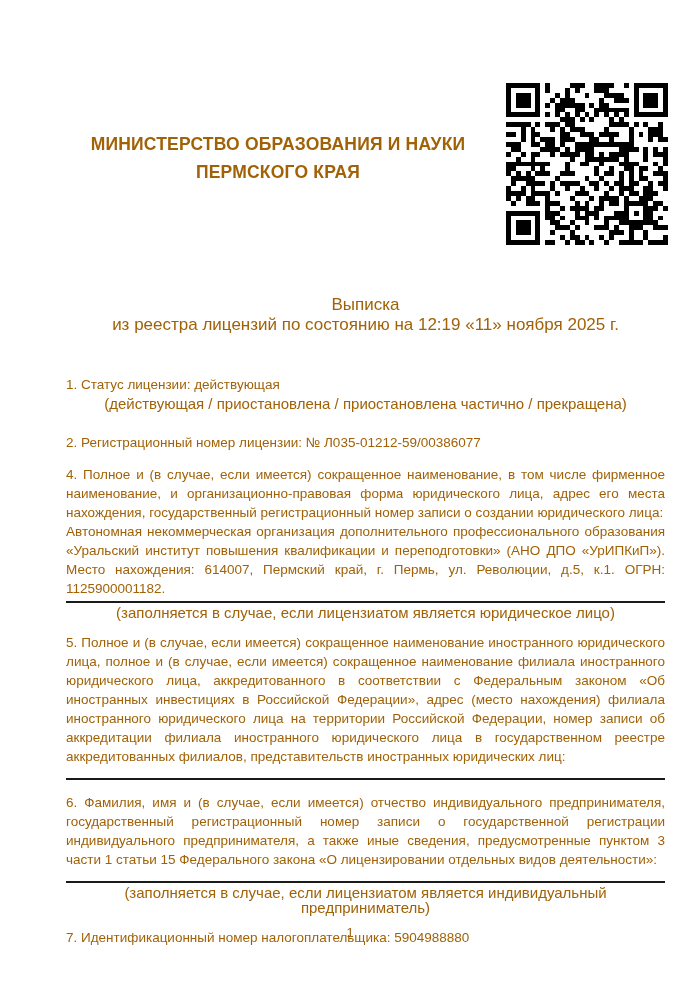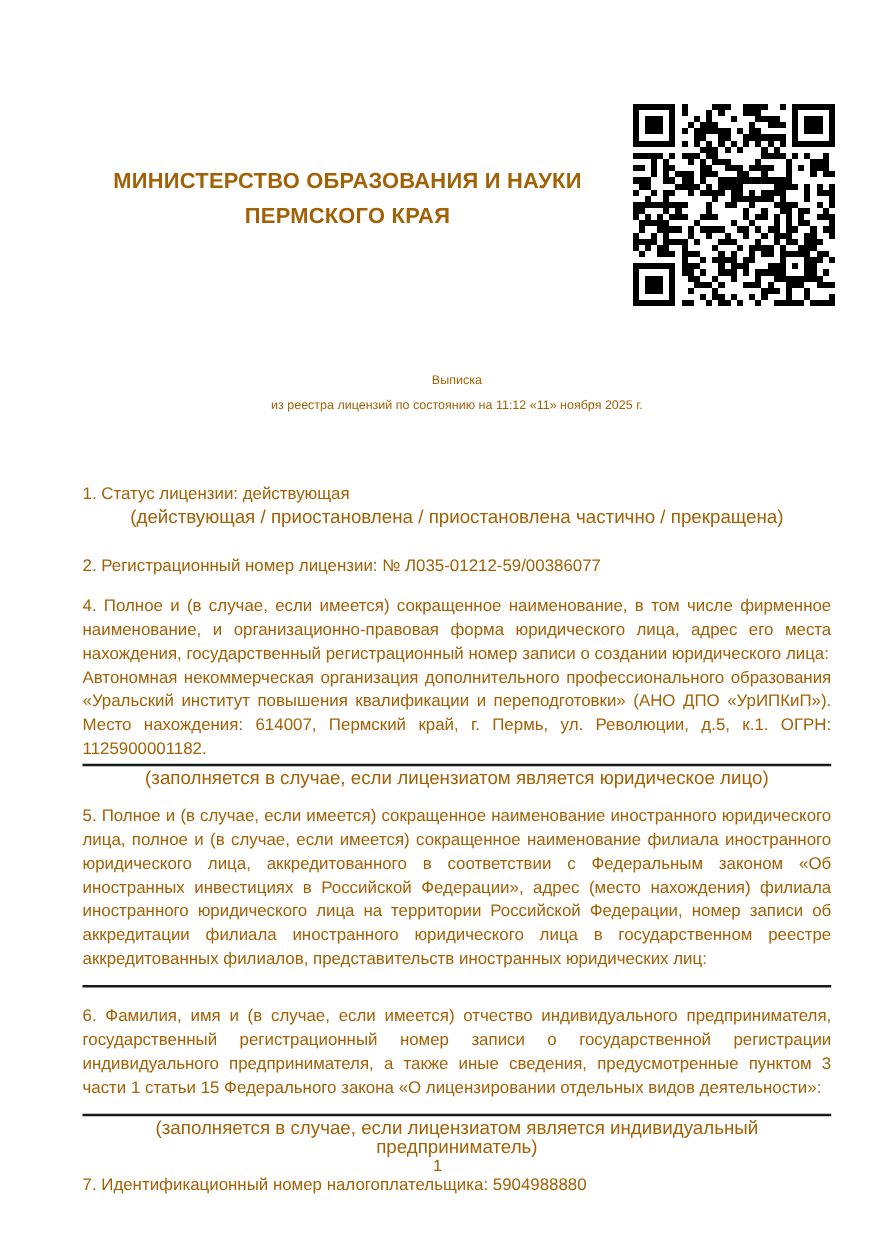--- a/index.html
+++ b/index.html
@@ -38,24 +38,24 @@
     margin-top: 6px;
   }
   .body {
     position: absolute;
     top: 295px;
     left: 66px;
     width: 599px;
   }
   .doc-title {
     text-align: center;
-    font-size: 10px;
+    font-size: 17px;
     line-height: 20px;
   }
-  .items { margin-top: 50px; }
+  .items { margin-top: 40px; }
   .item {
     font-size: 13.5px;
     line-height: 19px;
     margin-bottom: 13px;
   }
   .item:first-child { margin-bottom: 22px; }
   .item-text.just { text-align: justify; }
   .rule {
     height: 0;
     border-top: 2px solid #1a1a1a;
@@ -90,21 +90,21 @@
   <header class="header">
     <div class="title">
       <div>МИНИСТЕРСТВО ОБРАЗОВАНИЯ И НАУКИ</div>
       <div>ПЕРМСКОГО КРАЯ</div>
     </div>
   </header>
 
   <main class="body">
     <div class="doc-title">
       <div>Выписка</div>
-      <div>из реестра лицензий по состоянию на 11:12 «11» ноября 2025 г.</div>
+      <div>из реестра лицензий по состоянию на 12:19 «11» ноября 2025 г.</div>
     </div>
     <div class="items" id="items">
         <section class="item">
           <div class="item-text">1. Статус лицензии: действующая</div>
           <div class="caption">(действующая / приостановлена / приостановлена частично / прекращена)</div>
         </section>
         <section class="item">
           <div class="item-text">2. Регистрационный номер лицензии: № Л035-01212-59/00386077</div>
         </section>
         <section class="item">

